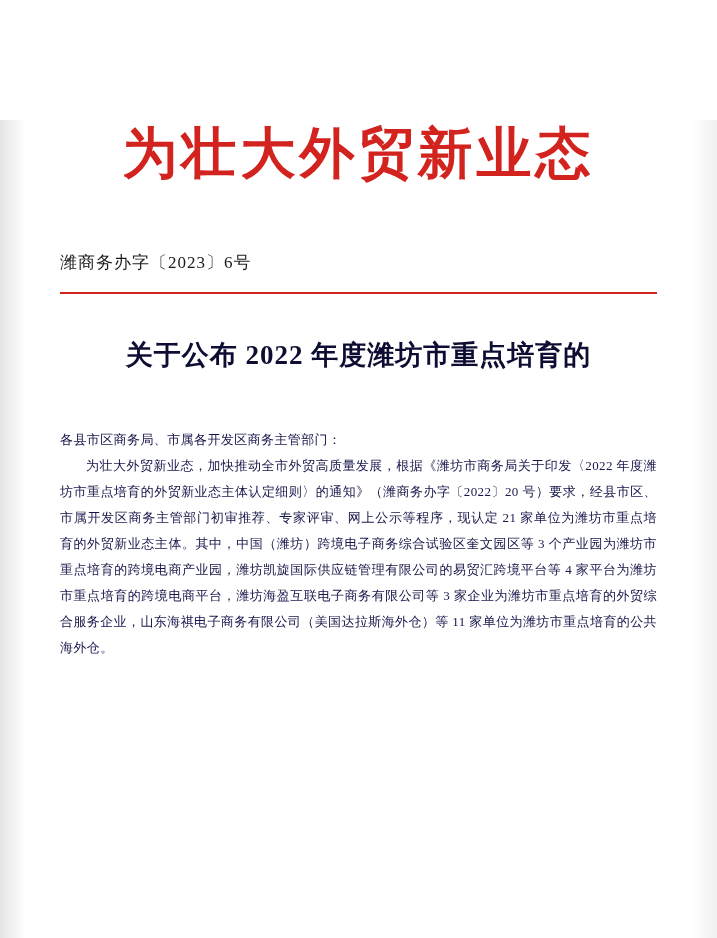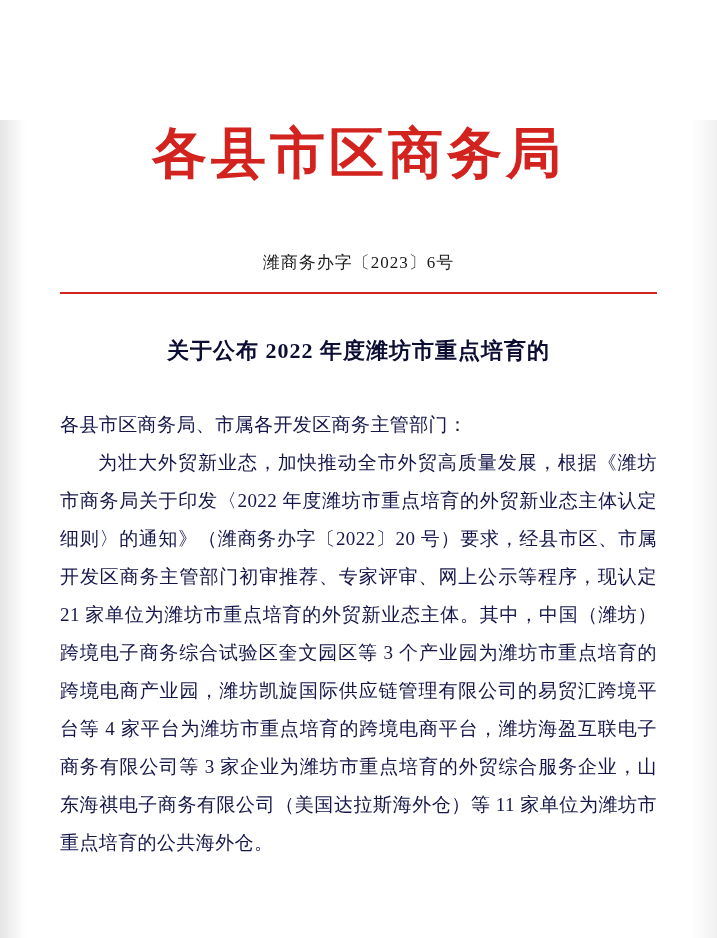--- a/index.html
+++ b/index.html
@@ -27,43 +27,42 @@
     color: #d2231f;
     font-family: "Liberation Serif", "DejaVu Serif", serif;
     font-weight: bold;
     font-size: 55px;
     letter-spacing: 4px;
     line-height: 1.25;
     white-space: nowrap;
   }
   .doc-number {
     margin-top: 62px;
-    text-align: center;
     font-size: 17px;
     color: #1a1a1a;
     letter-spacing: 1px;
   }
   .red-rule {
     margin-top: 18px;
     height: 2px;
     background: #d2231f;
     width: 100%;
   }
   .subject {
     margin-top: 36px;
     text-align: center;
-    font-size: 22px;
+    font-size: 27px;
     font-weight: bold;
     color: #0d0d33;
     line-height: 1.9;
     letter-spacing: 1px;
   }
   .body-text {
-    margin-top: 34px;
-    font-size: 19px;
+    margin-top: 46px;
+    font-size: 13px;
     color: #16164a;
     line-height: 2.0;
     text-align: justify;
     text-justify: inter-ideograph;
     letter-spacing: 0.4px;
   }
   .body-text p {
     margin: 0;
   }
   .indent {
@@ -85,21 +84,21 @@
   }
 </style>
 </head>
 <body>
 
 <div class="page">
 
   <div class="edge-shadow-left"></div>
   <div class="edge-shadow-right"></div>
 
-  <div class="doc-title">各县市区商务局</div>
+  <div class="doc-title">为壮大外贸新业态</div>
 
   <div class="doc-number">潍商务办字〔2023〕6号</div>
 
   <div class="red-rule"></div>
 
   <div class="subject">
     <div>关于公布 2022 年度潍坊市重点培育的</div>
   </div>
 
   <div class="body-text">

